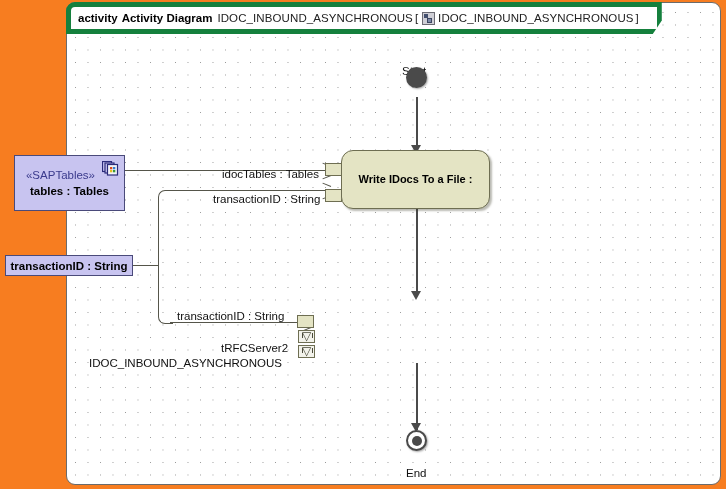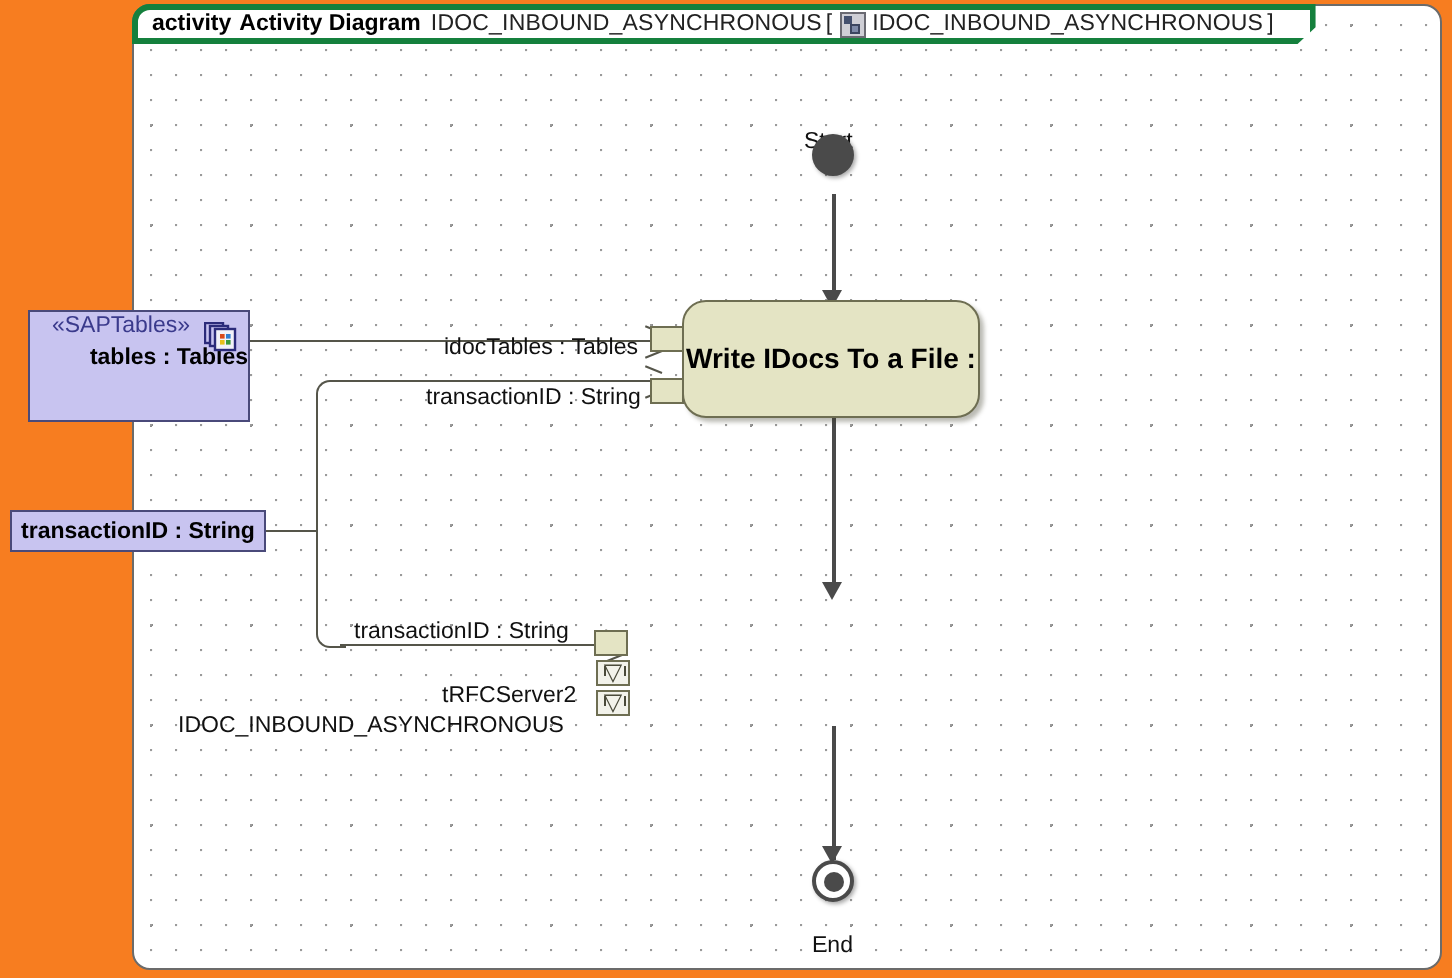--- a/index.html
+++ b/index.html
@@ -31,23 +31,23 @@
     background-image:
       radial-gradient(circle at 0.5px 0.5px, #9a9a9a 0.7px, rgba(0,0,0,0) 0.8px),
       radial-gradient(circle at 0.5px 0.5px, #8a8a8a 0.9px, rgba(0,0,0,0) 1px);
     background-size:12.5px 12.5px, 50px 50px;
     background-position:8px 9px, 8px 9px;
   }
 
   
   #title-tab{
     position:absolute;left:66px;top:2px;
-    height:20px;
+    height:32px;
     background:#ffffff;
-    border:3px solid #15803d;
+    border:5px solid #15803d;
     border-top-left-radius:9px;
     box-sizing:border-box;
     display:flex;align-items:center;
     padding:0 6px 0 7px;
     white-space:nowrap;
     font-size:11.5px;
     color:#000;
     clip-path:polygon(0 0,100% 0,100% 58%,calc(100% - 9px) 100%,0 100%);
     padding-right:16px;
   }
@@ -74,21 +74,21 @@
 
   
   .activity{
     position:absolute;
     background:#e4e4c4;
     border:1px solid #6e6e52;
     border-radius:12px;
     box-shadow:2px 2px 2px rgba(60,60,40,.35);
     display:flex;align-items:center;justify-content:center;
     text-align:right;
-    font-size:14px;font-weight:bold;color:#000;
+    font-size:11px;font-weight:bold;color:#000;
     line-height:15px;
     box-sizing:border-box;
   }
 
   
   .pin{
     position:absolute;
     width:17px;height:13px;
     background:#e4e4c4;
     border:1px solid #6e6e52;
@@ -235,23 +235,23 @@
   <div class="activity" style="left:341px;top:150px;width:149px;height:59px;">
     <div>
       <div>Write IDocs To a File :</div>
     </div>
   </div>
 
   <div class="pin" style="left:297px;top:315px;"></div>
   <div class="pin v" style="left:298px;top:330px;"></div>
   <div class="pin v" style="left:298px;top:345px;"></div>
 
-  <div class="objnode" style="left:14px;top:155px;width:111px;height:56px;padding-top:0;">
+  <div class="objnode" style="left:14px;top:155px;width:111px;height:56px;padding-top:12px;">
     <div class="stereo" style="padding-right:18px;">«SAPTables»</div>
-    <div class="oname" style="margin-top:3px;text-align:right;">tables : Tables</div>
+    <div class="oname" style="margin-top:3px;">tables : Tables</div>
     <svg class="copies-icon" viewBox="0 0 17 15">
       <rect x="0.5" y="0.5" width="9" height="10" fill="#c8c4f0" stroke="#2b2b7a" stroke-width="1.2"></rect>
       <rect x="3" y="2" width="9" height="10" fill="#c8c4f0" stroke="#2b2b7a" stroke-width="1.2"></rect>
       <rect x="5.5" y="3.5" width="10" height="10.5" fill="#f2f2f8" stroke="#2b2b7a" stroke-width="1.2"></rect>
       <rect x="8" y="6" width="2.3" height="2.3" fill="#d84a1a"></rect>
       <rect x="11" y="6" width="2.3" height="2.3" fill="#2f7fd0"></rect>
       <rect x="8" y="9" width="2.3" height="2.3" fill="#e8c01a"></rect>
       <rect x="11" y="9" width="2.3" height="2.3" fill="#3a9a3a"></rect>
     </svg>
   </div>

